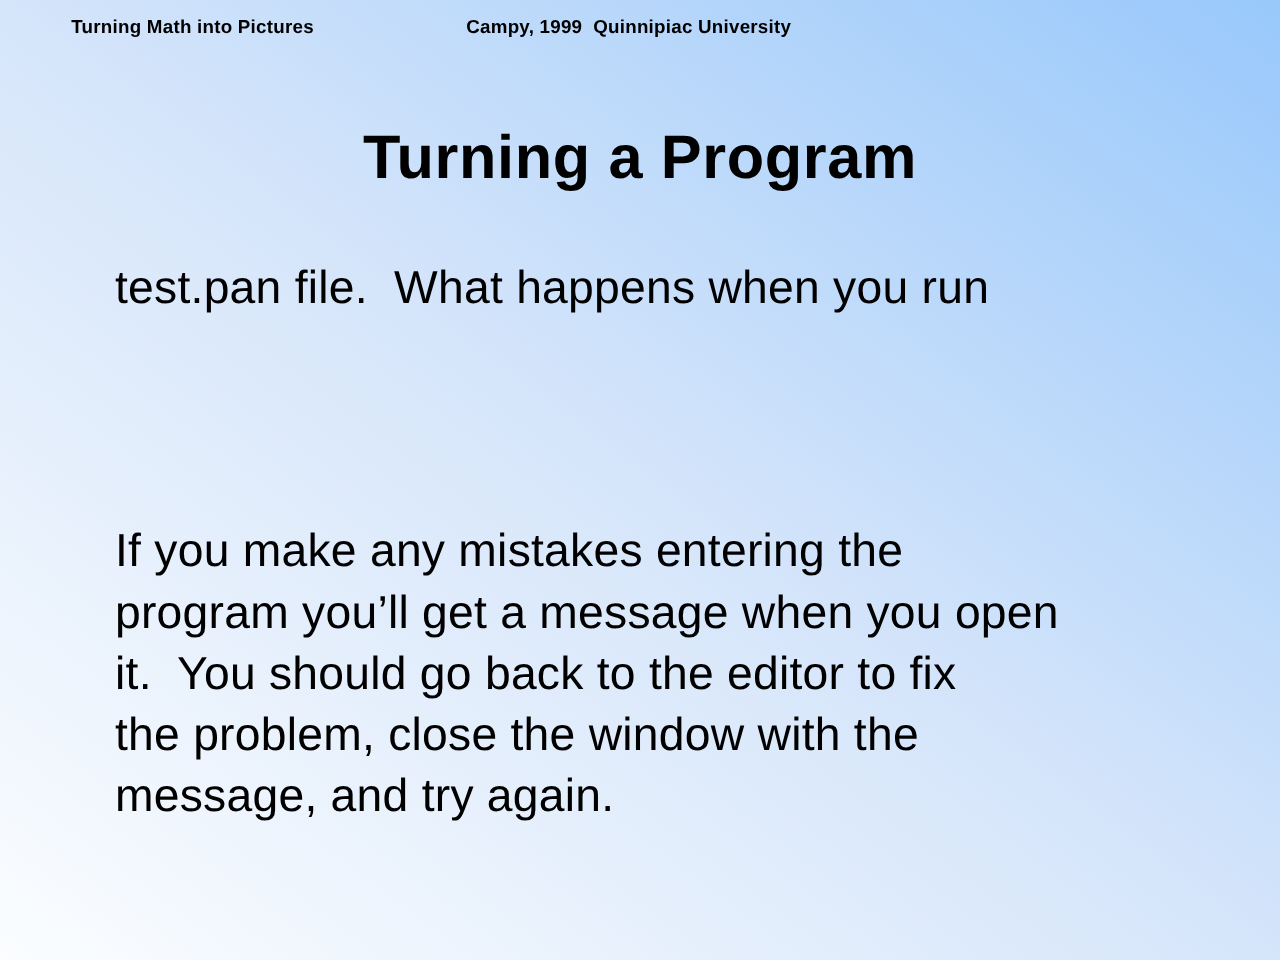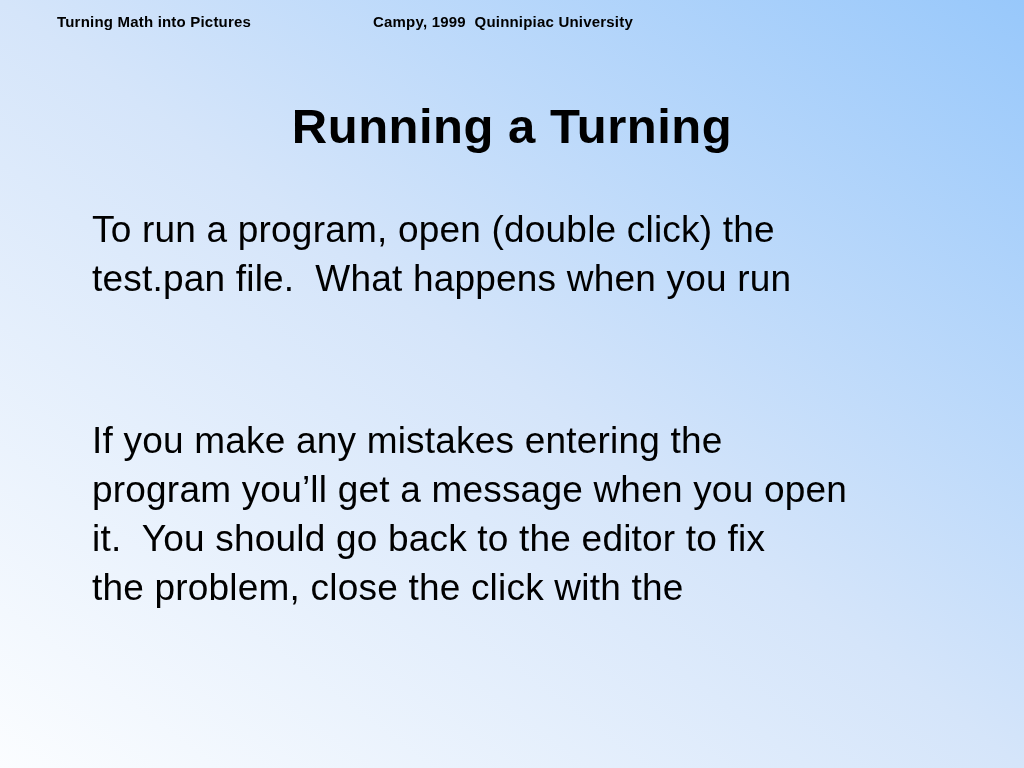--- a/index.html
+++ b/index.html
@@ -57,25 +57,25 @@
   }
 </style>
 </head>
 <body>
 
 <header class="slide-header">
   <span class="header-text header-left">Turning Math into Pictures</span>
   <span class="header-text header-right">Campy, 1999  Quinnipiac University</span>
 </header>
 
-<h1 class="slide-title">Running a Turning</h1>
+<h1 class="slide-title">Turning a Program</h1>
 
 <div class="body-paragraph para-1">
-  <div class="para-line">To run a program, open (double click) the</div>
   <div class="para-line">test.pan file.  What happens when you run</div>
 </div>
 
 <div class="body-paragraph para-2">
   <div class="para-line">If you make any mistakes entering the</div>
   <div class="para-line">program you’ll get a message when you open</div>
   <div class="para-line">it.  You should go back to the editor to fix</div>
-  <div class="para-line">the problem, close the click with the</div>
+  <div class="para-line">the problem, close the window with the</div>
+  <div class="para-line">message, and try again.</div>
 </div>
 
 </body></html>

